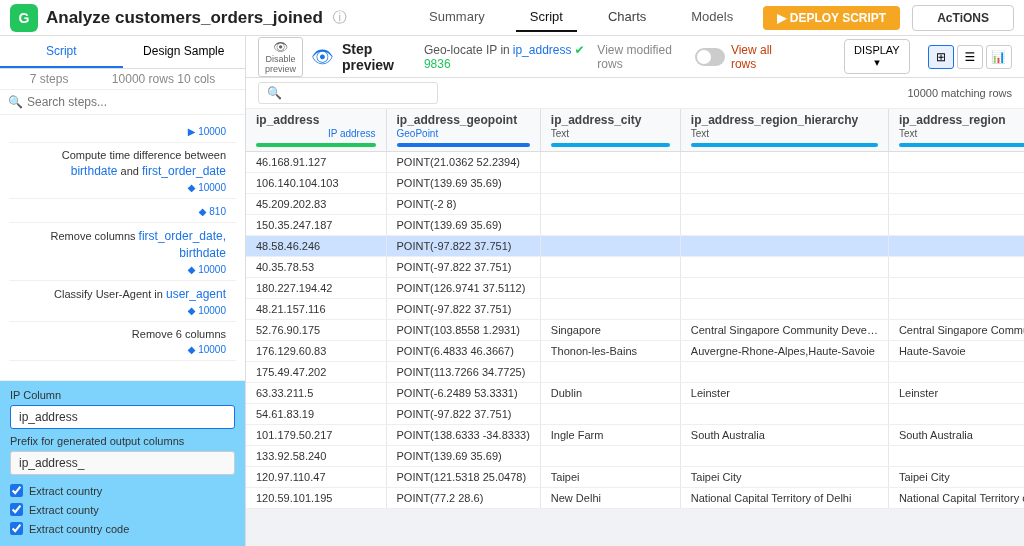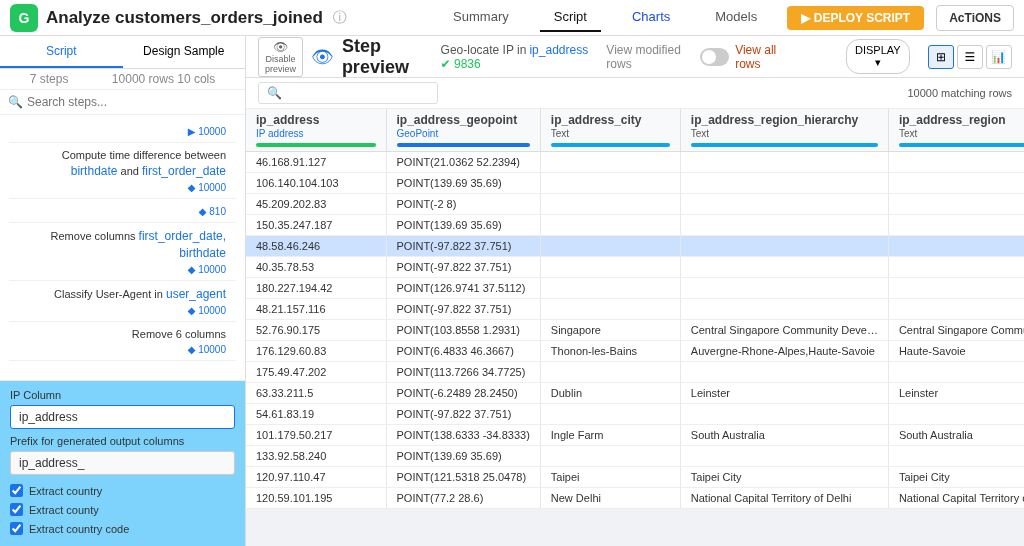--- a/index.html
+++ b/index.html
@@ -7,23 +7,23 @@
 
     
     .topbar { display: flex; align-items: center; background: #fff; border-bottom: 1px solid #ddd; height: 36px; padding: 0 10px; gap: 8px; flex-shrink: 0; }
     .app-logo { width: 28px; height: 28px; background: #22c55e; border-radius: 6px; display: flex; align-items: center; justify-content: center; color: white; font-weight: bold; font-size: 14px; flex-shrink: 0; }
     .project-title { font-weight: 600; font-size: 17px; color: #222; }
     .title-info-icon { color: #aaa; font-size: 14px; margin-left: 2px; }
     .topbar-spacer { flex: 1; }
     .topbar-nav { display: flex; gap: 17px; }
     .topbar-nav-item { padding: 6px 14px; color: #555; cursor: pointer; font-size: 13px; border-bottom: 2px solid transparent; }
     .topbar-nav-item.active { color: #111; border-bottom: 2px solid #111; font-weight: 500; }
-    .topbar-nav-item.charts { color: #1d4ed8; }
+    .topbar-nav-item.charts { color: #404040; }
     .deploy-btn { background: #f5a623; color: #fff; border: none; border-radius: 4px; padding: 5px 14px; font-weight: 600; font-size: 12px; cursor: pointer; margin-left: 8px; }
-    .actions-btn { background: #fff; color: #333; border: 1px solid #ccc; border-radius: 4px; padding: 5px 12px; font-weight: 600; font-size: 12px; cursor: pointer; margin-left: 4px; }
+    .actions-btn { background: #fff; color: #333; border: 1px solid #ccc; border-radius: 4px; padding: 5px 24px; font-weight: 600; font-size: 12px; cursor: pointer; margin-left: 4px; }
 
     
     .main { display: flex; flex: 1; overflow: hidden; }
 
     
     .sidebar { width: 246px; background: #fff; border-right: 1px solid #ddd; display: flex; flex-direction: column; flex-shrink: 0; }
     .sidebar-tabs { display: flex; border-bottom: 1px solid #ddd; }
     .sidebar-tab { flex: 1; text-align: center; padding: 8px 4px; font-size: 12px; font-weight: 500; cursor: pointer; border-bottom: 2px solid transparent; }
     .sidebar-tab.active { border-bottom: 2px solid #1a73e8; color: #1a73e8; }
     .sidebar-tab-sub { display: flex; justify-content: space-around; padding: 3px 8px; border-bottom: 1px solid #eee; font-size: 10px; color: #888; }
@@ -45,46 +45,46 @@
     .checkbox-row input[type=checkbox] { accent-color: #1a73e8; }
     .checkbox-label { font-size: 11px; color: #333; }
 
     
     .content { flex: 1; display: flex; flex-direction: column; overflow: hidden; }
 
     
     .preview-bar { display: flex; align-items: center; background: #fff; border-bottom: 1px solid #ddd; padding: 6px 12px; gap: 10px; height: 42px; flex-shrink: 0; }
     .preview-bar-left { display: flex; align-items: center; gap: 8px; }
     .preview-icon { color: #1a73e8; font-size: 18px; }
-    .preview-title { font-weight: 600; font-size: 18px; color: #222; }
+    .preview-title { font-weight: 600; font-size: 14px; color: #222; }
     .preview-subtitle { font-size: 11px; color: #555; }
     .preview-subtitle .blue { color: #1a73e8; font-weight: 500; }
     .preview-subtitle .green { color: #22c55e; font-weight: 500; }
     .toggle-section { display: flex; align-items: center; gap: 6px; margin-left: auto; }
     .toggle-label { font-size: 12px; color: #888; }
     .toggle { width: 34px; height: 18px; background: #ccc; border-radius: 9px; position: relative; cursor: pointer; }
     .toggle::after { content: ''; position: absolute; width: 14px; height: 14px; background: white; border-radius: 50%; top: 2px; left: 2px; transition: left 0.2s; }
     .view-all-label { font-size: 12px; color: #c2410c; font-weight: 500; }
-    .display-btn { background: #fff; border: 1px solid #ccc; border-radius: 13px; padding: 4px 8px; font-size: 11px; cursor: pointer; display: flex; align-items: center; gap: 3px; margin-left: 41px; }
+    .display-btn { background: #fff; border: 1px solid #ccc; border-radius: 4px; padding: 4px 8px; font-size: 11px; cursor: pointer; display: flex; align-items: center; gap: 3px; margin-left: 41px; }
     .view-icons { display: flex; gap: 3px; margin-left: 8px; }
     .view-icon-btn { width: 26px; height: 24px; border: 1px solid #ccc; border-radius: 3px; cursor: pointer; display: flex; align-items: center; justify-content: center; background: #fff; }
     .view-icon-btn.active { background: #e8f0fe; border-color: #1a73e8; }
     .disable-preview-btn { display: flex; flex-direction: column; align-items: center; background: #fff; border: 1px solid #ccc; border-radius: 3px; padding: 2px 6px; cursor: pointer; font-size: 9px; color: #666; }
     .table-toolbar { display: flex; align-items: center; padding: 4px 12px; background: #fff; border-bottom: 1px solid #eee; }
     .search-table { display: flex; align-items: center; border: 1px solid #ddd; border-radius: 3px; padding: 3px 8px; width: 180px; gap: 4px; }
     .search-table input { border: none; outline: none; font-size: 11px; width: 140px; }
     .matching-rows { margin-left: auto; font-size: 11px; color: #555; }
 
     
     .data-table { width: 100%; border-collapse: collapse; }
     .data-table th { background: #f8f9fa; border-right: 1px solid #e0e0e0; border-bottom: 1px solid #ddd; padding: 4px 10px; text-align: left; font-size: 11px; font-weight: 600; color: #444; white-space: nowrap; position: sticky; top: 0; z-index: 1; min-width: 140px; }
     .data-table th .col-type { font-size: 10px; font-weight: 400; padding: 1px 0; }
     .col-type.text { color: #555; }
     .col-type.geopoint { color: #1a73e8; }
-    .col-type.ipaddress { color: #1a73e8; }
+    .col-type.ipaddress { color: #1a73e8; text-align: right; }
     .type-bar { height: 4px; border-radius: 2px; margin-top: 3px; }
     .type-bar.green { background: #22c55e; }
     .type-bar.blue { background: #1a73e8; }
     .type-bar.teal { background: #0ea5e9; }
     .data-table td { padding: 4px 10px; border-right: 1px solid #e8e8e8; border-bottom: 1px solid #eee; font-size: 11px; color: #333; white-space: nowrap; background: #fff; }
     .data-table tr.highlighted td { background: #cce0ff; }
     .table-wrapper { overflow: auto; height: calc(546px - 36px - 42px - 32px); }
   </style>
 </head>
 <body>
@@ -308,21 +308,21 @@
             </tr>
             <tr>
               <td>175.49.47.202</td>
               <td>POINT(113.7266 34.7725)</td>
               <td></td>
               <td></td>
               <td></td>
             </tr>
             <tr>
               <td>63.33.211.5</td>
-              <td>POINT(-6.2489 28.2450)</td>
+              <td>POINT(-6.2489 53.3331)</td>
               <td>Dublin</td>
               <td>Leinster</td>
               <td>Leinster</td>
             </tr>
             <tr>
               <td>54.61.83.19</td>
               <td>POINT(-97.822 37.751)</td>
               <td></td>
               <td></td>
               <td></td>

